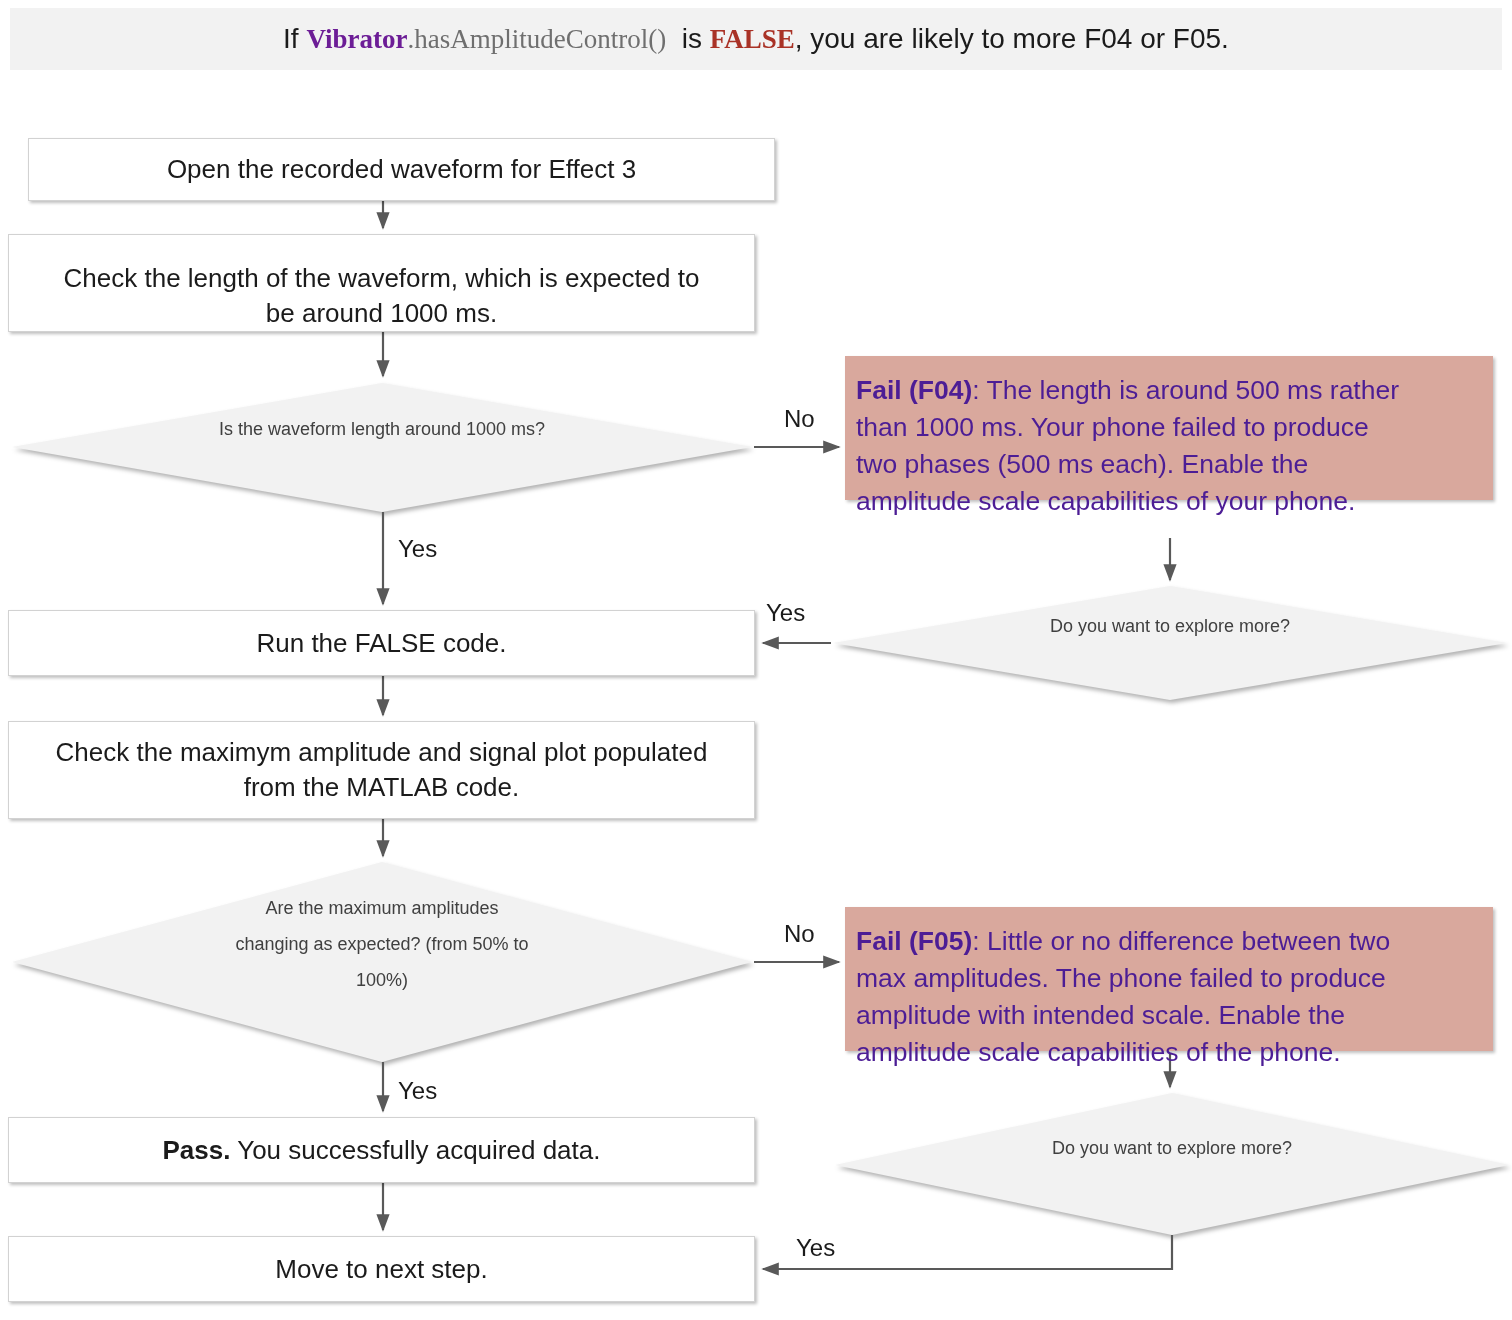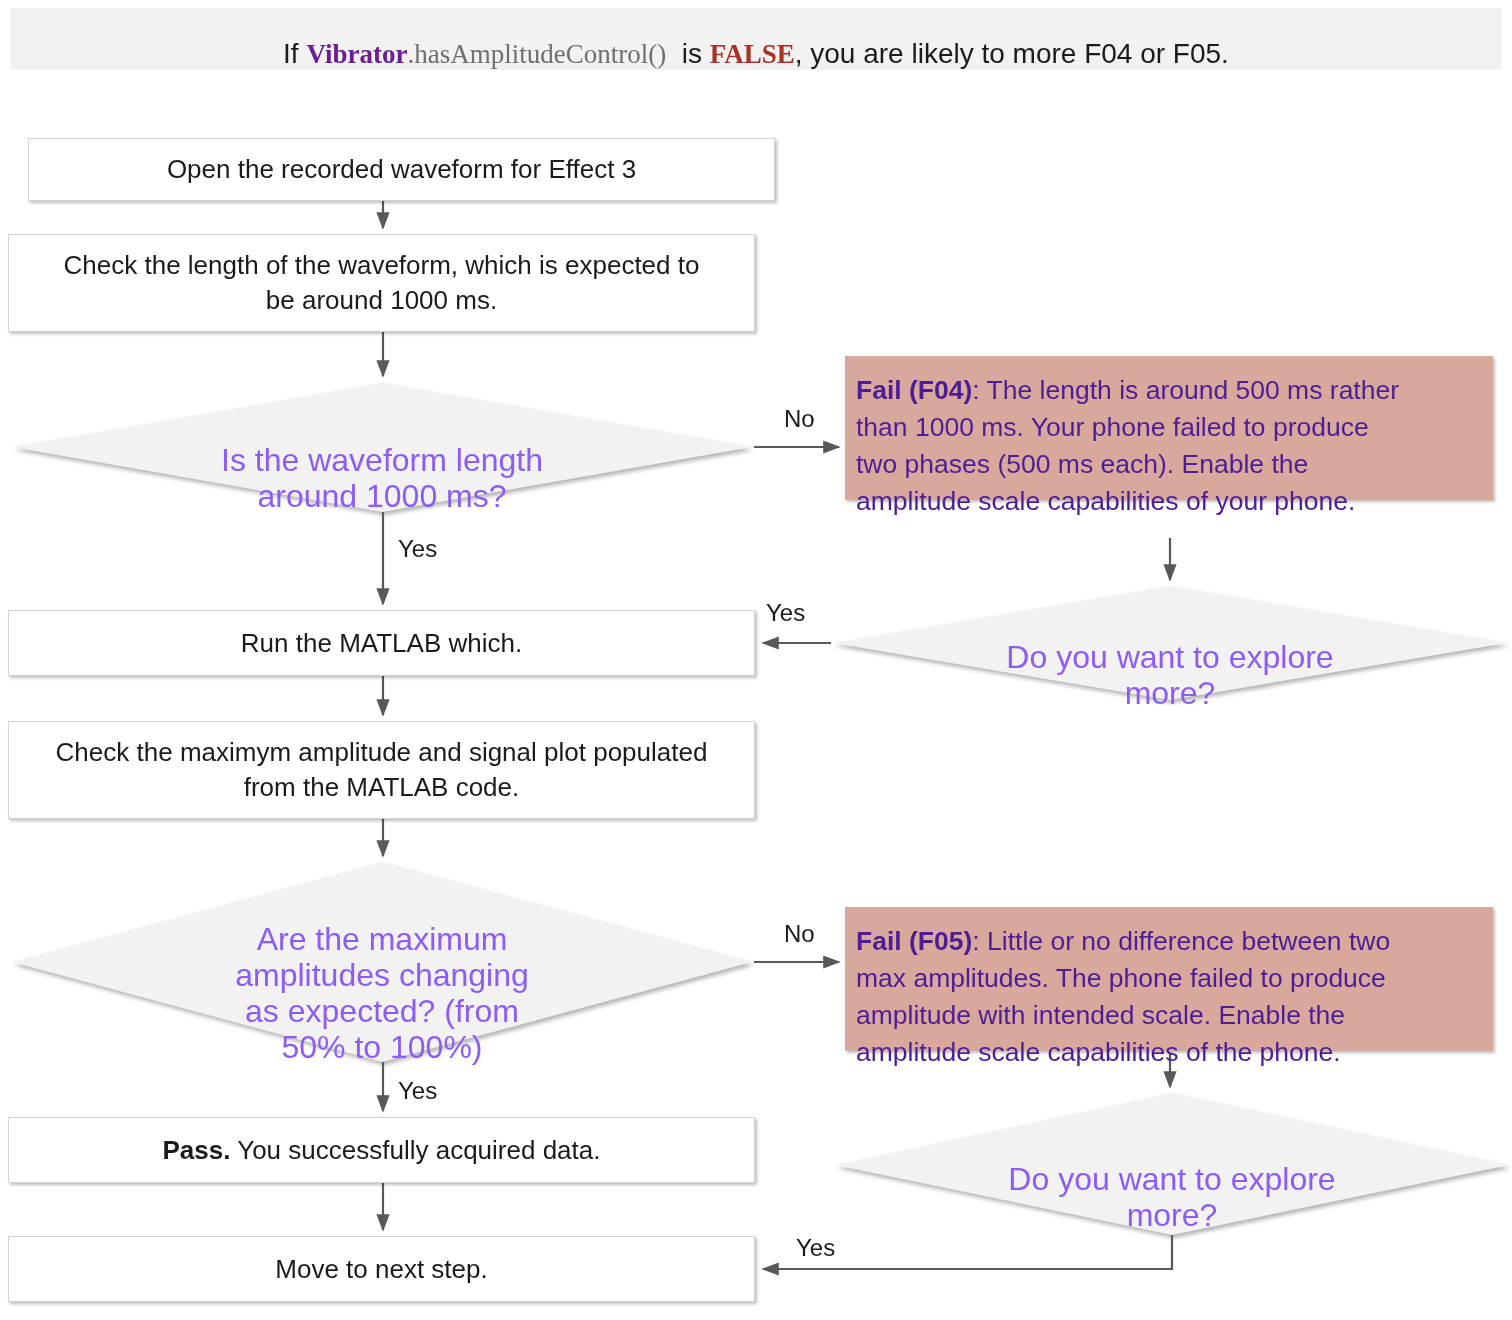--- a/index.html
+++ b/index.html
@@ -4,21 +4,21 @@
 <style>
   html,body{margin:0;padding:0;background:#ffffff;}
   .canvas{
     position:relative;width:1512px;height:1320px;background:#ffffff;
     font-family:"Liberation Sans",sans-serif;color:#1b1b1b;overflow:hidden;
   }
   
   .banner{
     position:absolute;left:10px;top:8px;width:1492px;height:62px;
     background:var(--banner-bg,#f2f2f2);
-    display:flex;align-items:flex-end;justify-content:center;
+    display:flex;align-items:center;justify-content:center;
     font-size:28px;white-space:pre-wrap;
   }
   .code{font-family:Liberation Serif, serif;font-size:27px;}
   .code-class{color:var(--code-purple,#6c1d96);font-weight:bold;}
   .code-method{color:var(--code-gray,#6f6f6f);}
   .code-false{color:var(--false-red,#a93226);font-weight:bold;}
   
   .pbox{
     position:absolute;left:8px;width:747px;box-sizing:border-box;
     background:#ffffff;border:1px solid #d2d2d2;
@@ -30,21 +30,21 @@
   .fail{
     position:absolute;left:845px;width:648px;height:144px;box-sizing:border-box;
     background:var(--fail-bg,#d9a89d);
     box-shadow:2px 2px 3px rgba(0,0,0,0.25);
     font-size:26.5px;line-height:37px;padding:16px 11px;color:#4c1d95;
   }
   .fail .ln{display:block;}
   .bold{font-weight:bold;}
   
   .dlabel{
-    position:absolute;text-align:center;font-size:32px;line-height:36px;color:#8b5cf6;margin-top:31px;
+    position:absolute;text-align:center;font-size:18px;line-height:36px;color:#404040;
   }
   
   .elabel{position:absolute;font-size:24px;color:#1b1b1b;}
   
   svg.layer{position:absolute;left:0;top:0;width:1512px;height:1320px;}
   .diamond{fill:var(--decision-bg,#f2f2f2);filter:drop-shadow(2px 3px 2px rgba(0,0,0,0.30));}
   .edge{stroke:var(--arrow,#595959);stroke-width:2.2;fill:none;}
   .ah{fill:var(--arrow,#595959);}
 </style>
 </head>
@@ -78,25 +78,25 @@
     <line class="edge" x1="754" y1="962" x2="839" y2="962" marker-end="url(#ah)"></line>
     <line class="edge" x1="1170" y1="1053" x2="1170" y2="1087" marker-end="url(#ah)"></line>
     <polyline class="edge" points="1172,1235 1172,1269 763,1269" marker-end="url(#ah)"></polyline>
   </svg>
 
   <div class="banner"><span>If </span><span class="code code-class">Vibrator</span><span class="code code-method">.hasAmplitudeControl()</span><span>  is </span><span class="code code-false">FALSE</span><span>, you are likely to more F04 or F05.</span></div>
 
   <div class="pbox" style="top:138px;height:63px;margin-left:20px;">
     <span>Open the recorded waveform for Effect 3</span>
   </div>
-  <div class="pbox" style="top:234px;height:98px;">
+  <div class="pbox" style="top:234px;height:98px;align-items:flex-end;">
     <span>Check the length of the waveform, which is expected to be around 1000 ms.</span>
   </div>
   <div class="pbox" style="top:610px;height:66px;">
-    <span>Run the MATLAB which.</span>
+    <span>Run the FALSE code.</span>
   </div>
   <div class="pbox" style="top:1117px;height:66px;">
     <span><b class="bold">Pass.</b><span> You successfully acquired data.</span></span>
   </div>
   <div class="pbox" style="top:721px;height:98px;">
     <span>Check the maximym amplitude and signal plot populated from the MATLAB code.</span>
   </div>
   <div class="pbox" style="top:1236px;height:66px;">
     <span>Move to next step.</span>
   </div>

